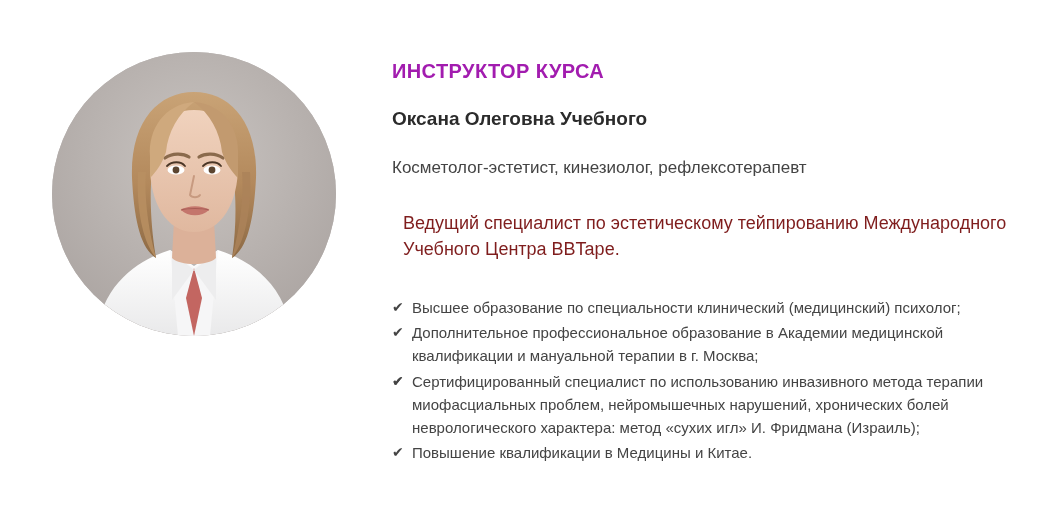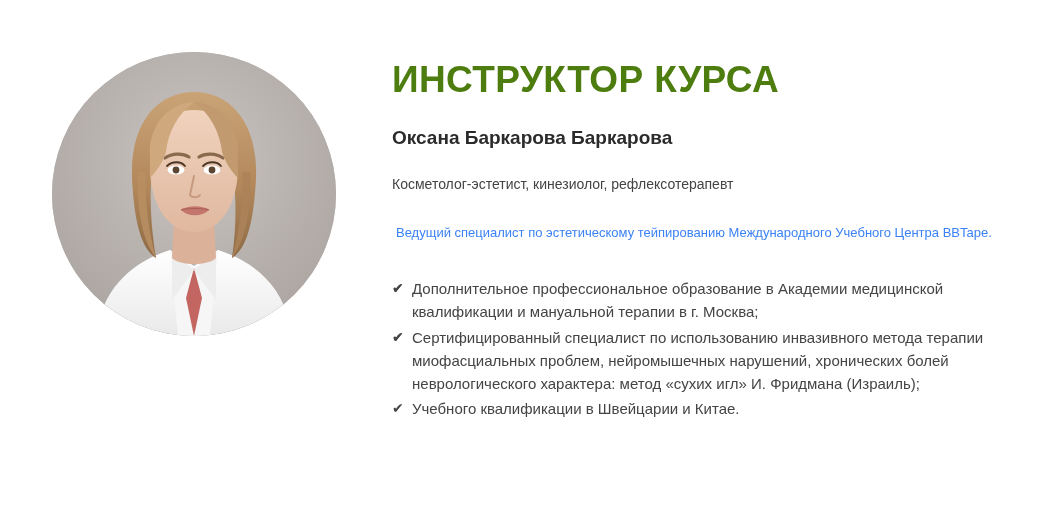--- a/index.html
+++ b/index.html
@@ -47,47 +47,47 @@
   }
 
   
   .text-col {
     flex: 1 1 auto;
     padding-left: 28px;
     padding-top: 30px;
   }
 
   .section-title {
-    font-size: 37px;
+    font-size: 20px;
     font-weight: bold;
-    color: #4d7c0f;
+    color: #a21caf;
     letter-spacing: 0.4px;
     margin: 0 0 26px 0;
     line-height: 1.1;
   }
 
   .person-name {
     font-size: 19px;
     font-weight: bold;
     color: #2b2b2b;
     margin: 0 0 26px 0;
     line-height: 1.2;
   }
 
   .person-role {
-    font-size: 14px;
+    font-size: 17px;
     color: #444444;
     margin: 0 0 30px 0;
     line-height: 1.35;
   }
 
   .person-summary {
-    font-size: 13px;
-    color: #3b82f6;
-    margin: 0 0 34px 4px;
+    font-size: 18px;
+    color: #7f1d1d;
+    margin: 0 0 34px 11px;
     line-height: 1.45;
     max-width: 640px;
   }
 
   .credentials {
     list-style: none;
     margin: 0;
     padding: 0;
   }
   .credentials li {
@@ -168,39 +168,40 @@
         <path d="M98 104 C96 78 112 52 142 50 C126 62 116 80 114 100 C110 112 104 120 98 126 Z" fill="#cfa97d"></path>
         <path d="M186 104 C188 78 172 52 142 50 C158 62 168 80 170 100 C174 112 180 120 186 126 Z" fill="#c29a6f"></path>
         <path d="M86 120 C84 160 92 192 104 206 C96 176 92 144 94 120 Z" fill="#b98f62" opacity="0.85"></path>
         <path d="M198 120 C200 160 192 192 180 206 C188 176 192 144 190 120 Z" fill="#ab8259" opacity="0.85"></path>
       </svg>
     </div>
   </div>
 
   <div class="text-col">
     <h2 class="section-title">ИНСТРУКТОР КУРСА</h2>
-    <h3 class="person-name">Оксана Баркарова Баркарова</h3>
+    <h3 class="person-name">Оксана Олеговна Учебного</h3>
     <p class="person-role">Косметолог-эстетист, кинезиолог, рефлексотерапевт</p>
     <p class="person-summary">Ведущий специалист по эстетическому тейпированию Международного Учебного Центра BBTape.</p>
 
     <ul class="credentials">
       <li>
         <span class="tick">✔</span>
+        <span>Высшее образование по специальности клинический (медицинский) психолог;</span>
       </li>
       <li>
         <span class="tick">✔</span>
         <span>Дополнительное профессиональное образование в Академии медицинской квалификации и мануальной терапии в г. Москва;</span>
       </li>
       <li>
         <span class="tick">✔</span>
       </li>
       <li>
         <span class="tick">✔</span>
         <span>Сертифицированный специалист по использованию инвазивного метода терапии миофасциальных проблем, нейромышечных нарушений, хронических болей неврологического характера: метод «сухих игл» И. Фридмана (Израиль);</span>
       </li>
       <li>
         <span class="tick">✔</span>
-        <span>Учебного квалификации в Швейцарии и Китае.</span>
+        <span>Повышение квалификации в Медицины и Китае.</span>
       </li>
     </ul>
   </div>
 
 </div>
 
 </body></html>

